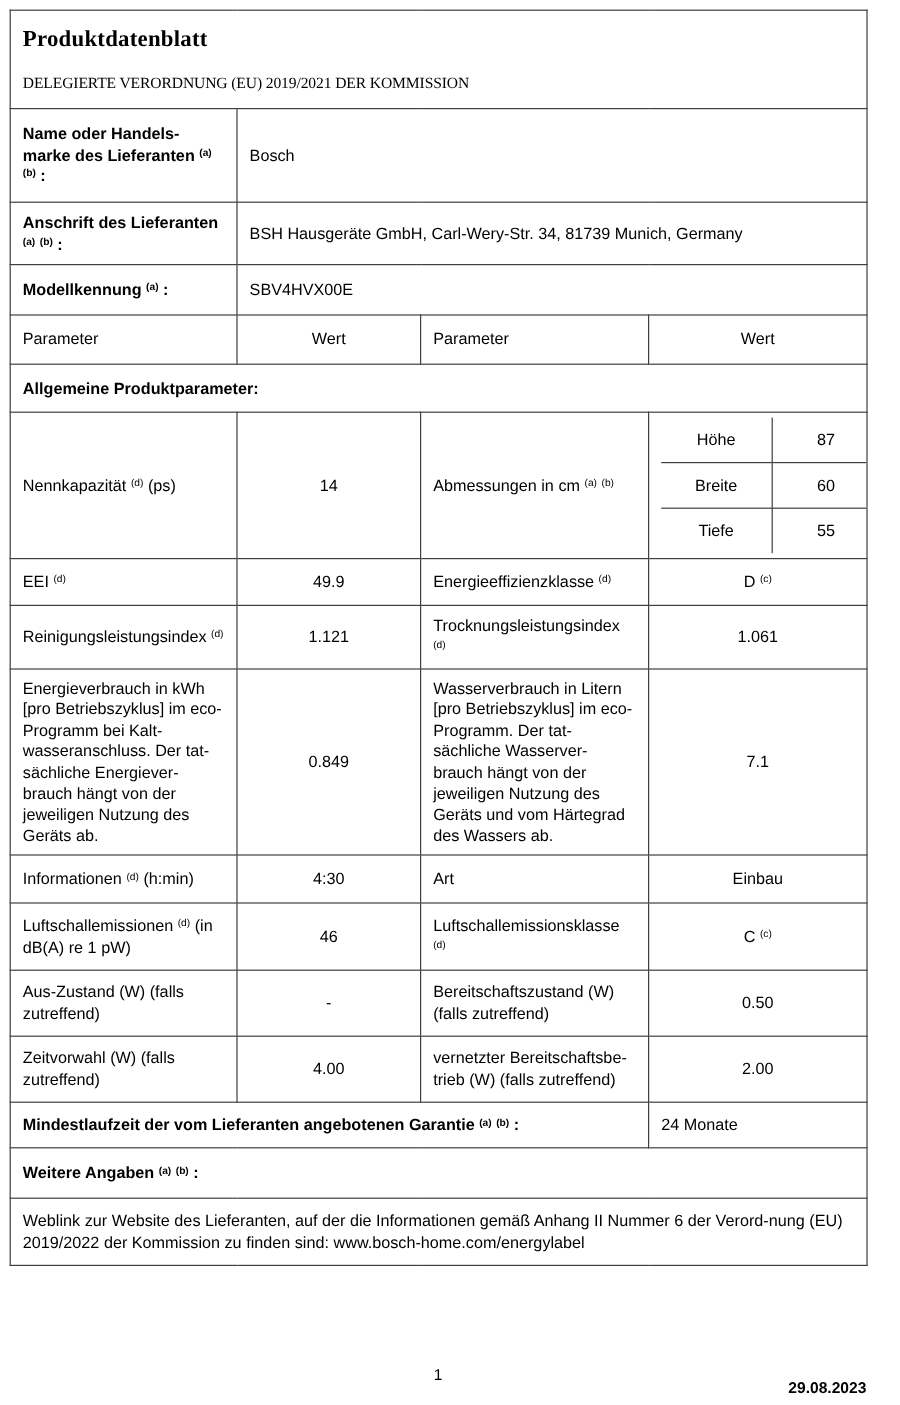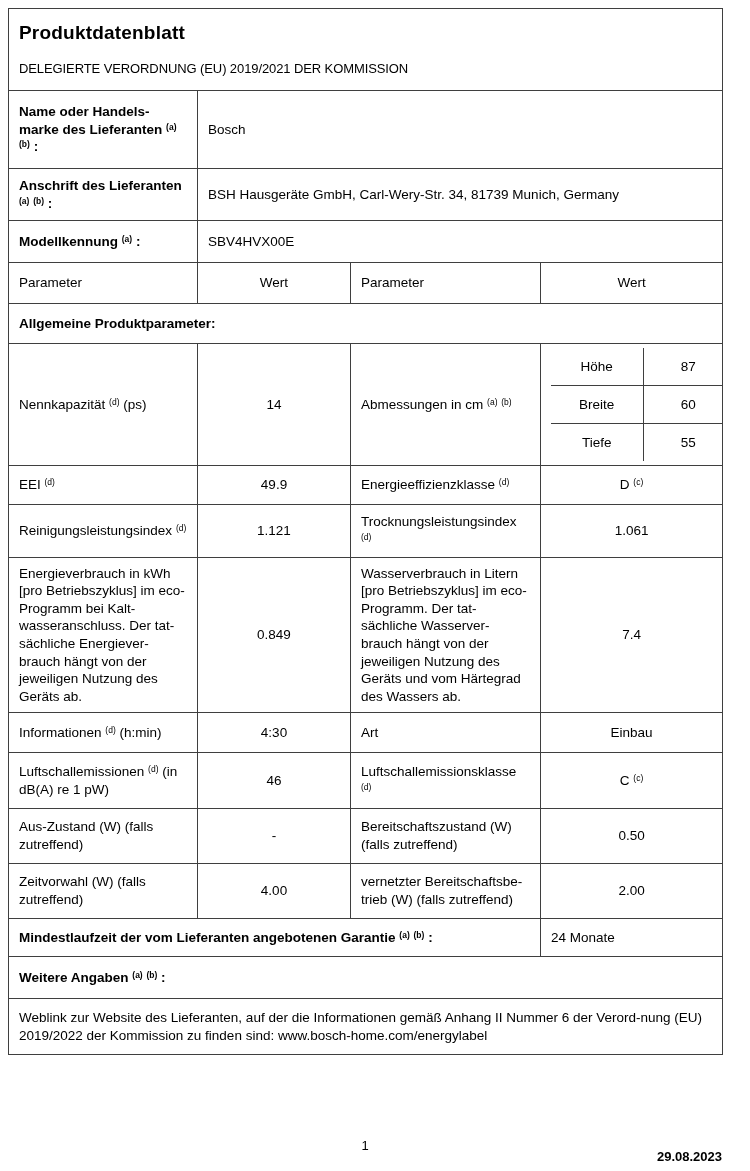--- a/index.html
+++ b/index.html
@@ -24,21 +24,21 @@
     width: 714px;
   }
   table.ds td {
     border: 1.5px solid #3f3f3f;
     font-size: 13.5px;
     line-height: 1.3;
     padding: 4px 10px;
     vertical-align: middle;
     overflow: hidden;
   }
-  .header-cell { vertical-align: top; padding: 10px 10px 6px 10px; }
+  .header-cell { vertical-align: top; padding: 10px 10px 6px 10px; font-family: Liberation Serif, serif; }
   .doc-title { font-size: 19px; font-weight: bold; letter-spacing: 0.2px; }
   .doc-subtitle { font-size: 13px; margin-top: 16px; letter-spacing: -0.1px; }
   .b { font-weight: bold; }
   .center { text-align: center; }
   sup.fn {
     font-size: 8.5px;
     line-height: 0;
     vertical-align: 4px;
     letter-spacing: 0;
   }
@@ -152,21 +152,21 @@
         <td><span>Reinigungsleistungsindex</span> <sup class="fn">(d)</sup></td>
         <td class="center"><span>1.121</span></td>
         <td><span>Trocknungsleistungsindex</span> <sup class="fn">(d)</sup></td>
         <td class="center"><span>1.061</span></td>
       </tr>
 
       <tr style="height:155px">
         <td><span>Energieverbrauch in kWh [pro Betriebszyklus] im eco-Programm bei Kalt-wasseranschluss. Der tat-sächliche Energiever-brauch hängt von der jeweiligen Nutzung des Geräts ab.</span></td>
         <td class="center"><span>0.849</span></td>
         <td><span>Wasserverbrauch in Litern [pro Betriebszyklus] im eco-Programm. Der tat-sächliche Wasserver-brauch hängt von der jeweiligen Nutzung des Geräts und vom Härtegrad des Wassers ab.</span></td>
-        <td class="center"><span>7.4</span></td>
+        <td class="center"><span>7.1</span></td>
       </tr>
 
       <tr style="height:40px">
         <td><span>Informationen</span> <sup class="fn">(d)</sup> <span>(h:min)</span></td>
         <td class="center"><span>4:30</span></td>
         <td><span>Art</span></td>
         <td class="center"><span>Einbau</span></td>
       </tr>
 
       <tr style="height:56px">

